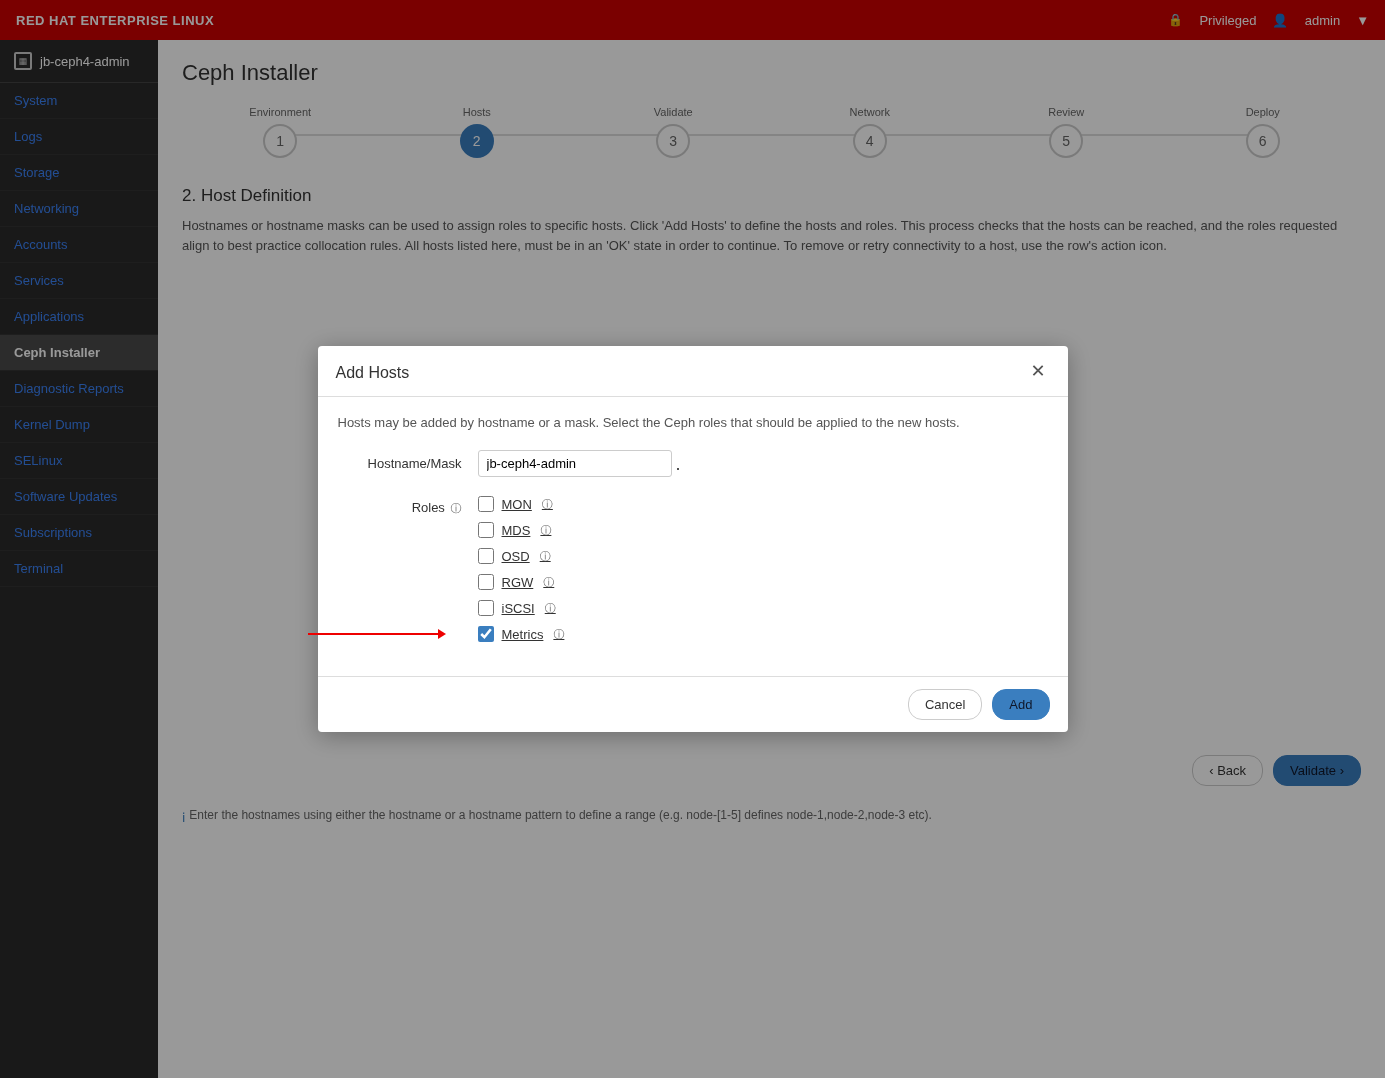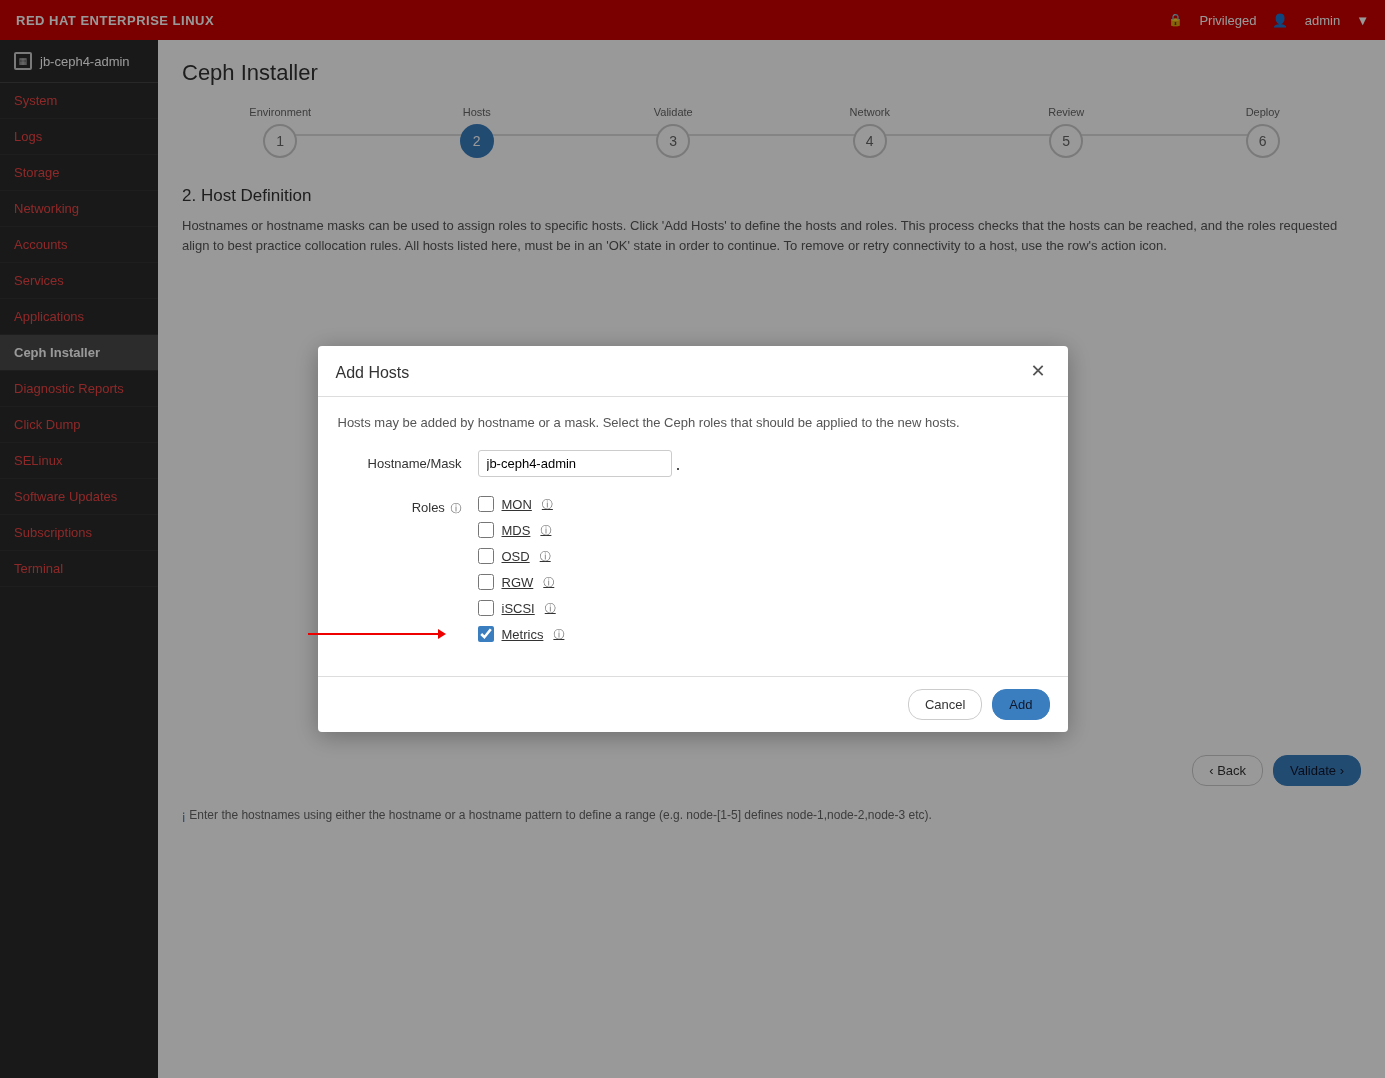--- a/index.html
+++ b/index.html
@@ -53,21 +53,21 @@
     .sidebar-brand-icon {
       width: 18px; height: 18px;
       border: 2px solid #ccc;
       border-radius: 2px;
       display: flex; align-items: center; justify-content: center;
       font-size: 9px; color: #ccc;
     }
     .sidebar-item {
       padding: 10px 14px;
       font-size: 13px;
-      color: #ef4444;
+      color: #3b82f6;
       cursor: pointer;
       border-bottom: 1px solid #333;
     }
     .sidebar-item.active {
       background: #4a4a4a;
       color: #fff;
       font-weight: bold;
     }
 
     
@@ -363,21 +363,21 @@
     <div class="sidebar-item">
       <span>Applications</span>
     </div>
     <div class="sidebar-item active">
       <span>Ceph Installer</span>
     </div>
     <div class="sidebar-item">
       <span>Diagnostic Reports</span>
     </div>
     <div class="sidebar-item">
-      <span>Click Dump</span>
+      <span>Kernel Dump</span>
     </div>
     <div class="sidebar-item">
       <span>SELinux</span>
     </div>
     <div class="sidebar-item">
       <span>Software Updates</span>
     </div>
     <div class="sidebar-item">
       <span>Subscriptions</span>
     </div>

